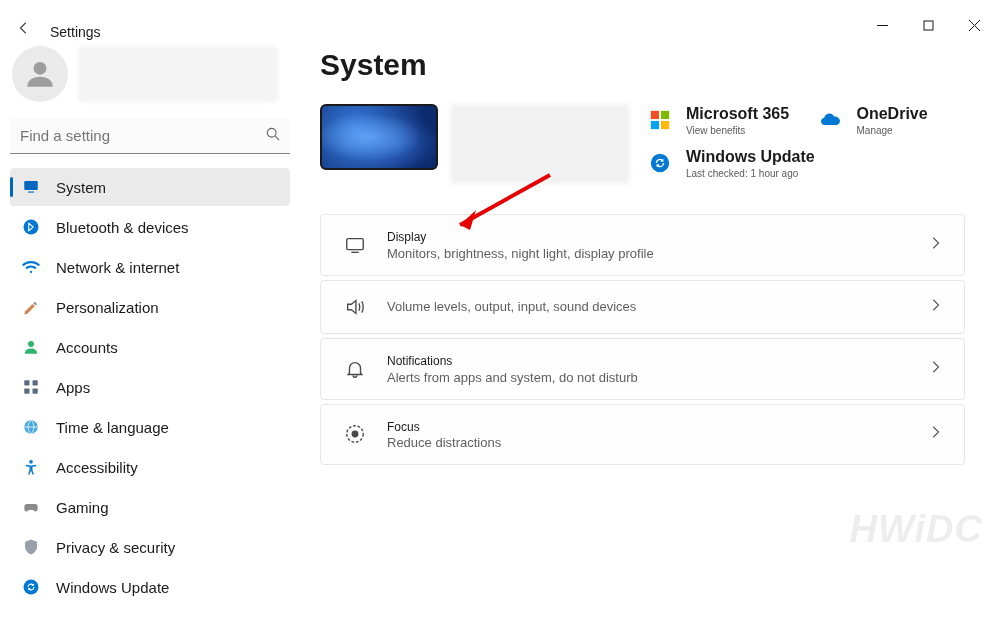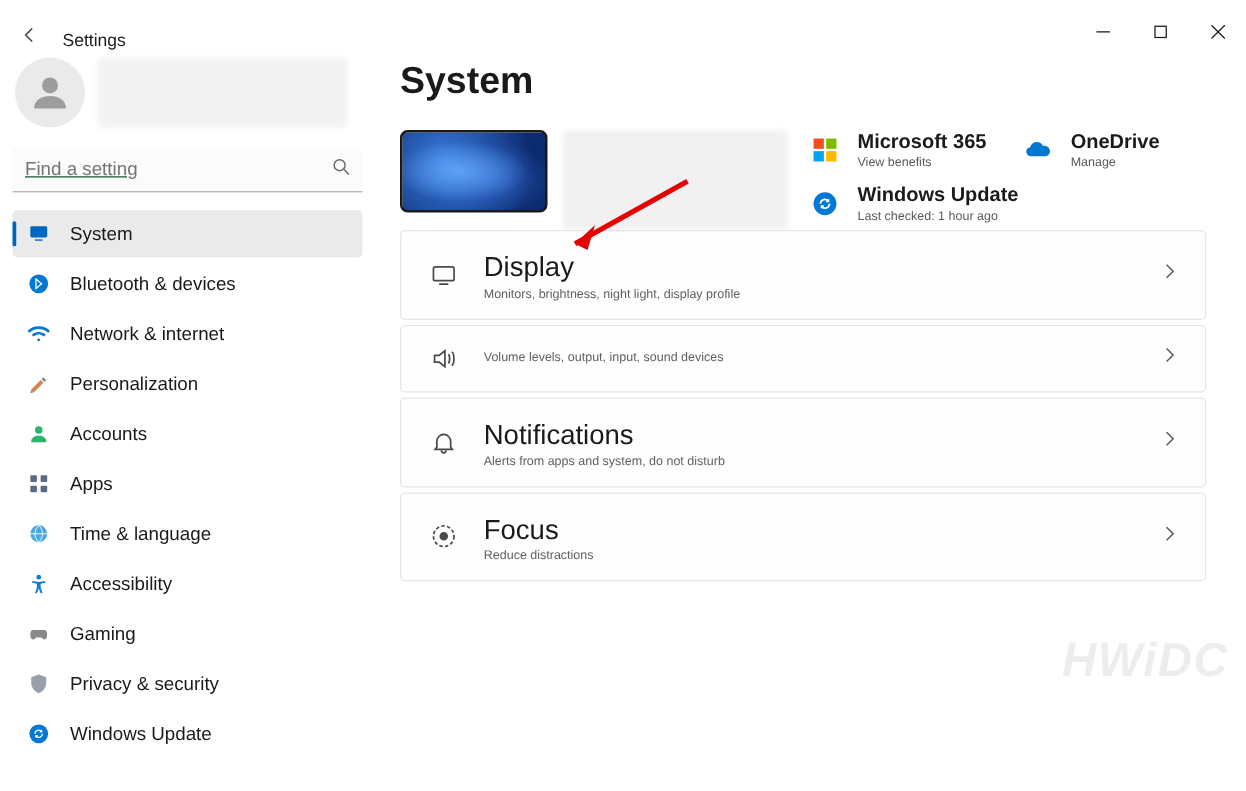--- a/index.html
+++ b/index.html
@@ -12,52 +12,52 @@
 .win-ctrl { width: 46px; height: 30px; display: flex; align-items: center; justify-content: center; color: #1a1a1a; }
 
 .body-layout { display: flex; height: calc(100% - 40px); }
 
 .sidebar { width: 300px; padding: 0 10px; }
 .user-row { display: flex; align-items: center; gap: 10px; padding: 6px 2px 16px; }
 .avatar { width: 56px; height: 56px; border-radius: 50%; background: #eaeaea; display: flex; align-items: center; justify-content: center; color: #9d9d9d; }
 .user-text-blur { width: 200px; height: 56px; background: #f3f3f3; border-radius: 4px; filter: blur(2px); }
 
 .search-wrap { position: relative; margin-bottom: 14px; }
-.search-input { width: 100%; height: 36px; border: none; border-bottom: 1px solid #868686; background: #fbfbfb; border-radius: 4px 4px 0 0; padding: 0 36px 0 10px; font-size: 15px; color: #14532d; outline: none; text-decoration: underline; }
+.search-input { width: 100%; height: 36px; border: none; border-bottom: 1px solid #868686; background: #fbfbfb; border-radius: 4px 4px 0 0; padding: 0 36px 0 10px; font-size: 15px; color: #14532d; outline: none; }
 .search-icon { position: absolute; right: 10px; top: 50%; transform: translateY(-50%); color: #666; }
 
 .nav { display: flex; flex-direction: column; gap: 2px; }
 .nav-item { display: flex; align-items: center; gap: 16px; height: 38px; padding: 0 12px; border-radius: 4px; cursor: pointer; position: relative; }
 .nav-item.selected { background: #eaeaea; }
 .nav-item.selected::before { content: ""; position: absolute; left: 0; top: 9px; bottom: 9px; width: 3px; background: #0067c0; border-radius: 2px; }
 .nav-icon { width: 18px; height: 18px; display: flex; align-items: center; justify-content: center; }
 .nav-label { font-size: 15px; color: #1a1a1a; }
 
 .content { flex: 1; padding: 0 32px 0 20px; overflow-y: auto; }
 .page-header { font-size: 30px; font-weight: 600; margin: 8px 0 22px; color: #1a1a1a; }
 
-.hero-row { display: flex; gap: 18px; }
+.hero-row { display: flex; gap: 18px; margin-bottom: 30px; }
 .hero-left { display: flex; gap: 12px; flex: 0 0 auto; }
 .screen-thumb { width: 118px; height: 66px; border: 2px solid #1a1a1a; border-radius: 6px; background: radial-gradient(circle at 30% 40%, #3a7fe3 0%, #0c2a6e 80%); overflow: hidden; position: relative; }
 .screen-thumb::after { content: ""; position: absolute; inset: 0; background: radial-gradient(ellipse at 40% 50%, rgba(110,180,255,.7), transparent 55%), radial-gradient(ellipse at 60% 60%, rgba(60,120,230,.6), transparent 55%); }
 .sys-info-blur { width: 180px; height: 80px; background: #f1f1f1; border-radius: 4px; filter: blur(2px); }
 
 .tiles { display: grid; grid-template-columns: 1fr 1fr; gap: 6px 24px; flex: 1; }
 .tile { display: flex; gap: 14px; align-items: flex-start; }
 .tile-icon { width: 24px; height: 24px; display: flex; align-items: center; justify-content: center; margin-top: 4px; }
 .tile-title { font-size: 16px; font-weight: 600; color: #1a1a1a; line-height: 1.3; }
 .tile-sub { font-size: 10px; color: #5a5a5a; }
 .tile.wide { grid-column: 1 / 3; }
 
 .setting-list { display: flex; flex-direction: column; gap: 4px; }
 .setting-card { display: flex; align-items: center; gap: 20px; padding: 14px 22px; border: 1px solid #e6e6e6; border-radius: 4px; background: #fefefe; cursor: pointer; }
 .setting-icon { width: 24px; height: 24px; display: flex; align-items: center; justify-content: center; color: #4a4a4a; }
 .setting-text { flex: 1; }
-.setting-title { font-size: 22px; color: #1a1a1a; line-height: 1.4; }
-.setting-desc { font-size: 10px; color: #5f5f5f; }
+.setting-title { font-size: 12px; color: #1a1a1a; line-height: 1.4; }
+.setting-desc { font-size: 13px; color: #5f5f5f; }
 .chevron-r { color: #5a5a5a; }
 
 .red-arrow { position: absolute; pointer-events: none; }
 </style>
 </head>
 <body>
 
 <div class="titlebar">
   <div class="back-btn">
     <svg width="14" height="14" viewBox="0 0 16 16" stroke="currentColor" fill="none" stroke-width="1.4">

